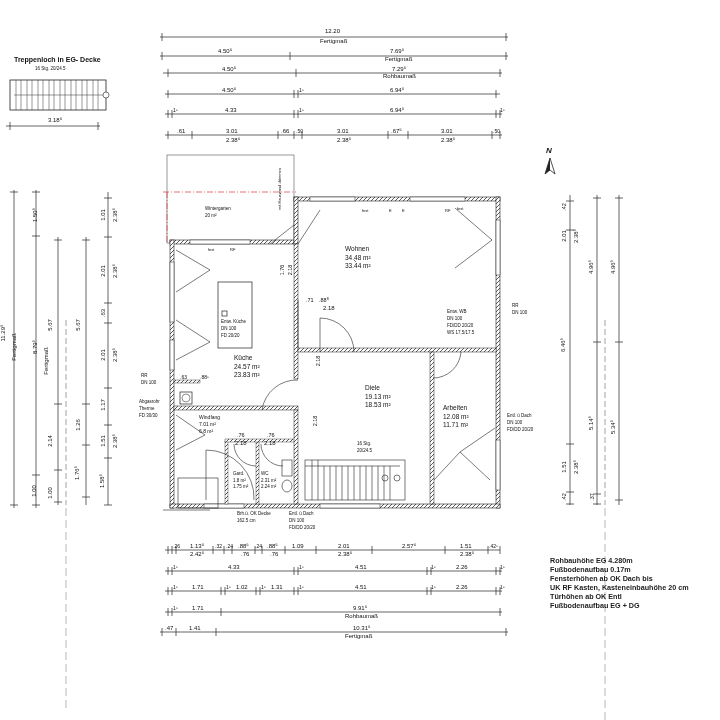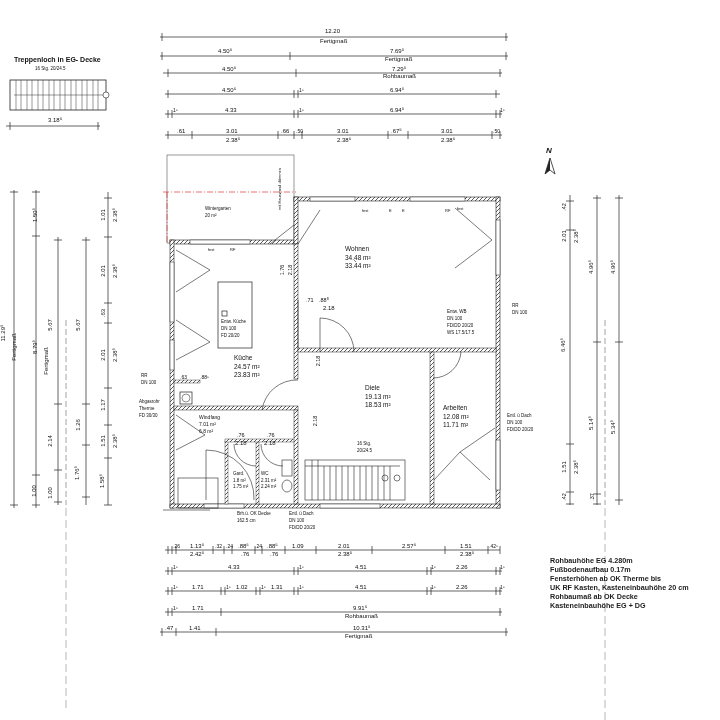--- a/index.html
+++ b/index.html
@@ -514,17 +514,17 @@
 <div class="abs" style="left:345px;top:613px;font-size:6px;">Rohbaumaß</div>
 
 <div class="abs" style="left:165px;top:625px;font-size:6px;">.47</div>
 <div class="abs" style="left:189px;top:625px;font-size:6px;">1.41</div>
 <div class="abs" style="left:353px;top:625px;font-size:6px;">10.31⁵</div>
 <div class="abs" style="left:345px;top:633px;font-size:6px;">Fertigmaß</div>
 
 <div class="notes">
   <div>Rohbauhöhe EG 4.280m</div>
   <div>Fußbodenaufbau 0.17m</div>
-  <div>Fensterhöhen ab OK Therme bis</div>
+  <div>Fensterhöhen ab OK Dach bis</div>
   <div>UK RF Kasten, Kasteneinbauhöhe 20 cm</div>
-  <div>Rohbaumaß ab OK Decke</div>
-  <div>Kasteneinbauhöhe EG + DG</div>
+  <div>Türhöhen ab OK Entl</div>
+  <div>Fußbodenaufbau EG + DG</div>
 </div>
 
 </body></html>

